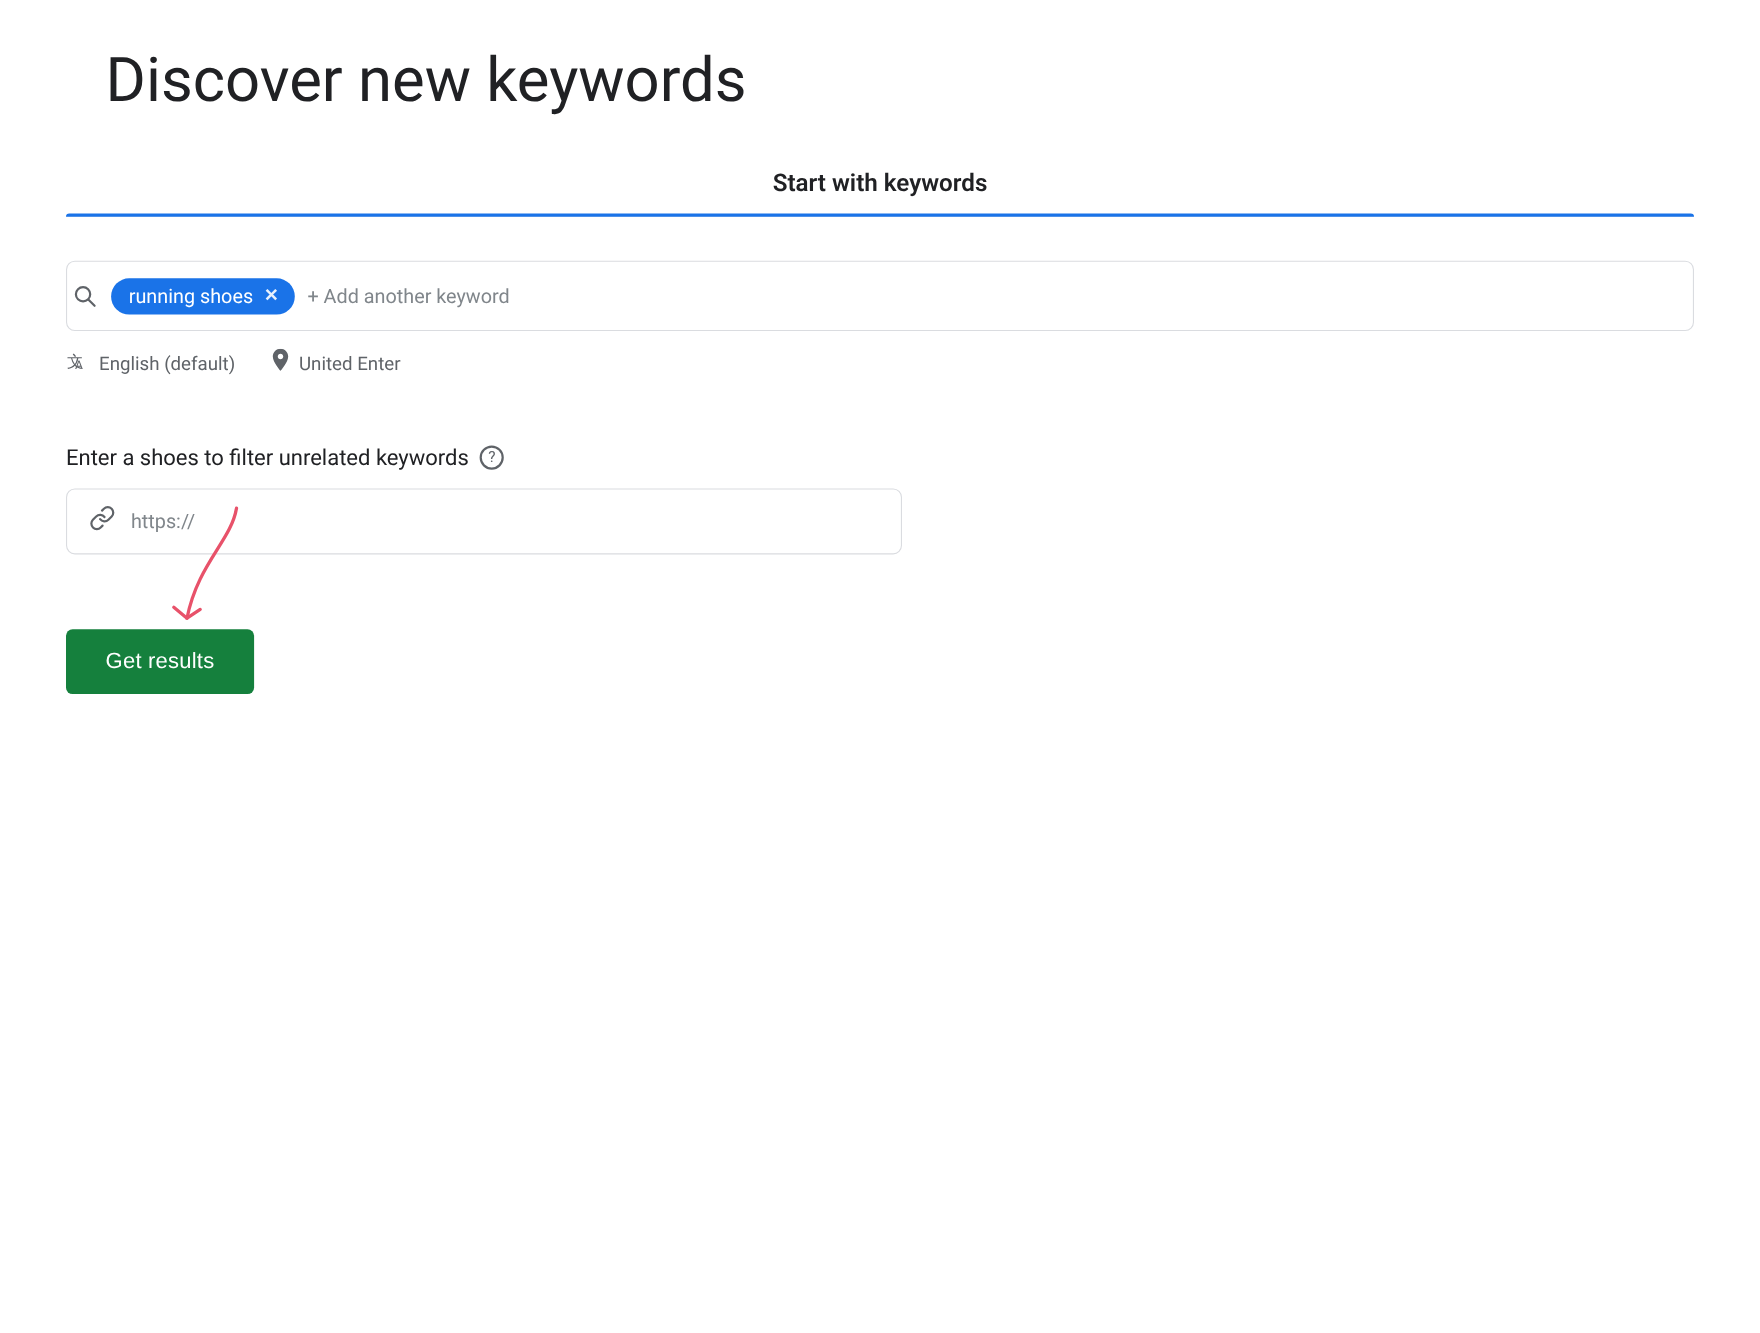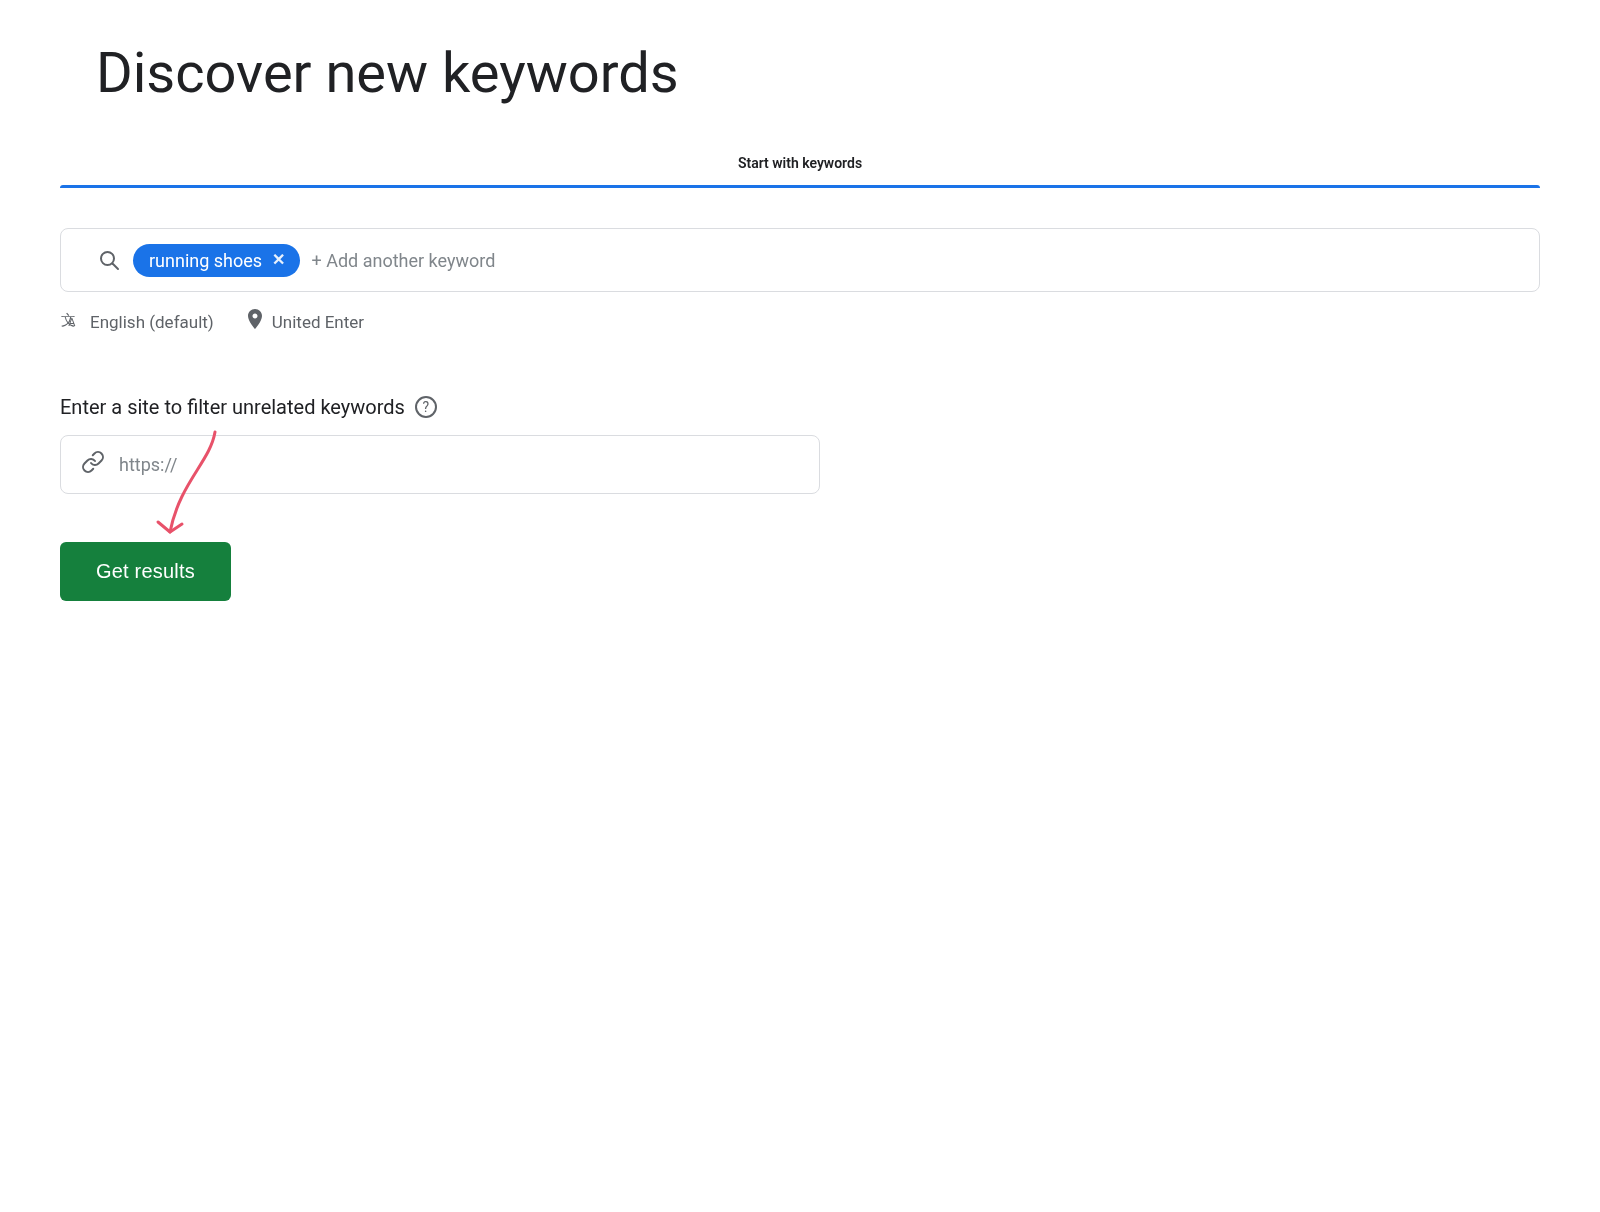--- a/index.html
+++ b/index.html
@@ -27,21 +27,21 @@
     }
 
     .tabs-container {
       display: flex;
       border-bottom: 1px solid #e0e0e0;
       margin-bottom: 40px;
     }
 
     .tab {
       padding: 16px 0;
-      font-size: 14px;
+      font-size: 22px;
       cursor: pointer;
       color: #5f6368;
       flex: 1;
       text-align: center;
       position: relative;
       font-weight: 400;
     }
 
     .tab.active {
       color: #202124;
@@ -63,21 +63,21 @@
       font-size: 20px;
       color: #202124;
       margin-bottom: 16px;
     }
 
     .keyword-input-box {
       display: flex;
       align-items: center;
       border: 1px solid #dadce0;
       border-radius: 8px;
-      padding: 12px 36px;
+      padding: 12px 4px;
       margin-bottom: 16px;
       max-width: 1500px;
       min-height: 64px;
       gap: 12px;
     }
 
     .search-icon-wrap {
       color: #5f6368;
       font-size: 24px;
       display: flex;
@@ -161,21 +161,21 @@
     }
 
     .url-input-box {
       display: flex;
       align-items: center;
       border: 1px solid #dadce0;
       border-radius: 8px;
       padding: 14px 20px;
       max-width: 760px;
       gap: 14px;
-      margin-bottom: 48px;
+      margin-bottom: 68px;
     }
 
     .link-icon {
       color: #5f6368;
       font-size: 22px;
       flex-shrink: 0;
     }
 
     .url-input-text {
       color: #80868b;
@@ -257,21 +257,21 @@
           <path d="M9 0C5.13 0 2 3.13 2 7c0 5.25 7 13 7 13s7-7.75 7-13c0-3.87-3.13-7-7-7zm0 9.5c-1.38 0-2.5-1.12-2.5-2.5S7.62 4.5 9 4.5s2.5 1.12 2.5 2.5S10.38 9.5 9 9.5z" fill="#5f6368"></path>
         </svg>
       </span>
       <span>United Enter</span>
     </div>
   </div>
 </div>
 
 <div>
   <div class="filter-section-label">
-    <span>Enter a site to filter unrelated keywords</span>
+    <span>Enter a shoes to filter unrelated keywords</span>
     <span class="help-icon">?</span>
   </div>
 
   <div class="url-input-box">
     <span class="link-icon">
       <svg width="24" height="24" viewBox="0 0 24 24" fill="none">
         <path d="M10 13a5 5 0 007.54.54l3-3a5 5 0 00-7.07-7.07l-1.72 1.71" stroke="#5f6368" stroke-width="2" stroke-linecap="round" stroke-linejoin="round"></path>
         <path d="M14 11a5 5 0 00-7.54-.54l-3 3a5 5 0 007.07 7.07l1.71-1.71" stroke="#5f6368" stroke-width="2" stroke-linecap="round" stroke-linejoin="round"></path>
       </svg>
     </span>

